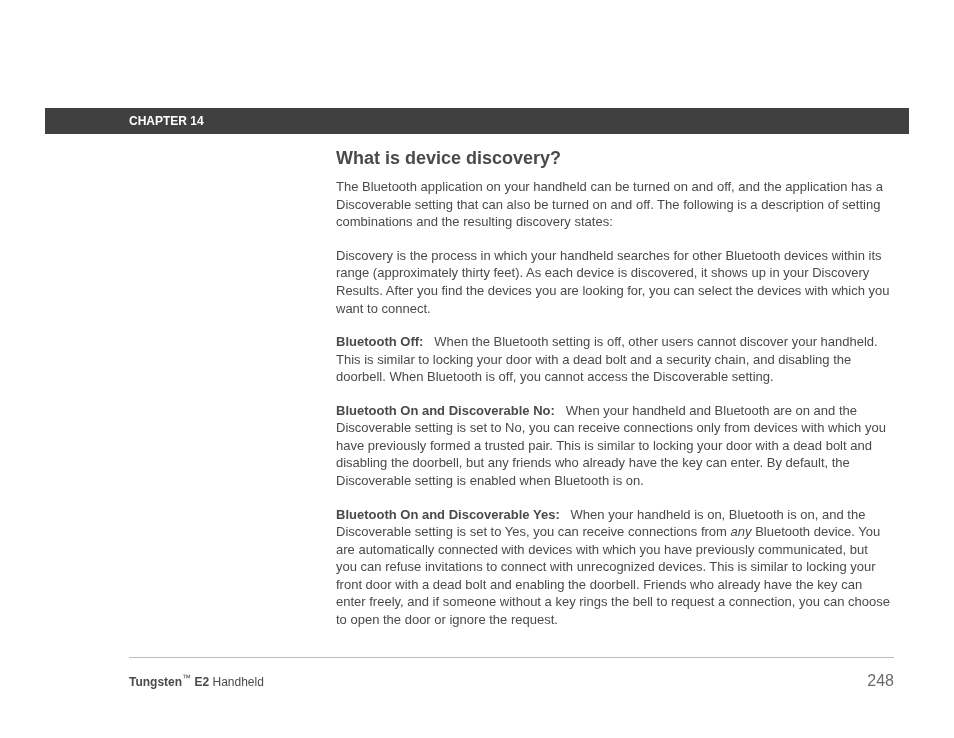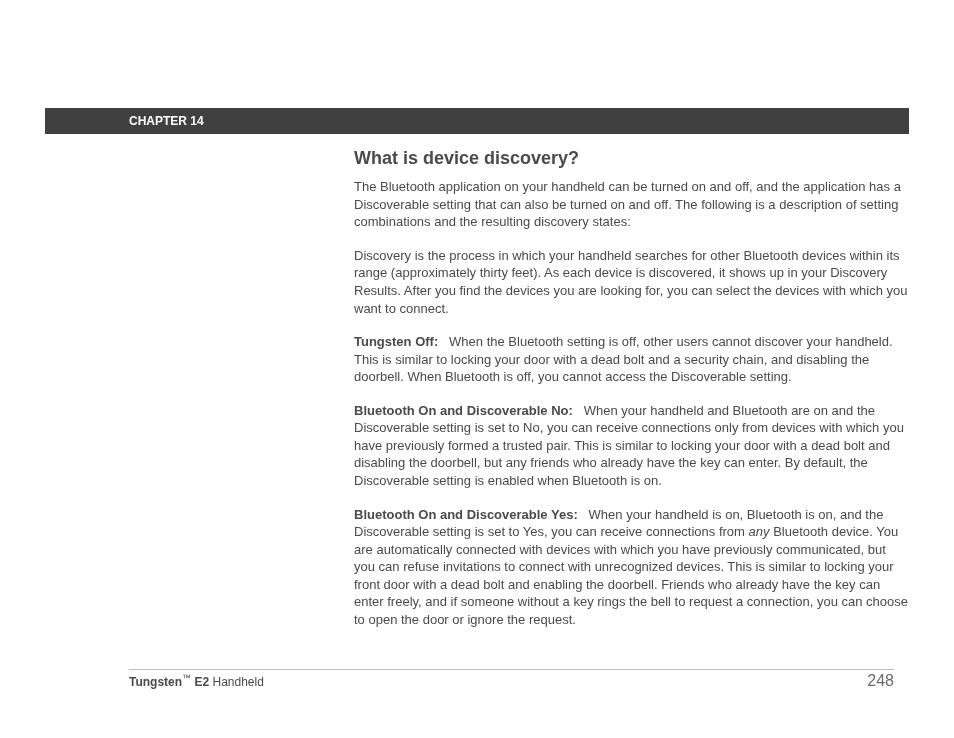--- a/index.html
+++ b/index.html
@@ -29,42 +29,42 @@
     position: absolute;
     left: 84px;
   }
   .header-title {
     position: absolute;
     left: 309px;
   }
   .content {
     position: absolute;
     top: 146px;
-    left: 354px;
+    left: 336px;
     width: 556px;
     font-size: 13px;
     line-height: 1.35;
     color: #4a4a4a;
   }
   .section-heading {
     font-size: 18px;
     font-weight: 700;
     color: #4a4a4a;
     margin-bottom: 8px;
   }
   .para { margin-bottom: 16px; }
   .label-strong { font-weight: 700; }
   .italic { font-style: italic; margin-top: 14px; }
   .footer {
     position: absolute;
     bottom: 48px;
     left: 129px;
     right: 60px;
     border-top: 1px solid #bdbdbd;
-    padding-top: 2px;
+    padding-top: 14px;
     display: flex;
     justify-content: space-between;
     align-items: baseline;
     font-size: 12px;
     color: #4a4a4a;
   }
   .footer-left .product { font-weight: 700; }
   .footer-left .tm { font-weight: 400; font-size: 9px; vertical-align: super; }
   .footer-left .variant { font-weight: 700; }
   .footer-left .suffix { font-weight: 400; }
@@ -77,21 +77,21 @@
   <span class="header-chapter">CHAPTER 14</span>
 </div>
 
 <div class="content">
   <h2 class="section-heading">What is device discovery?</h2>
 
   <p class="para">The Bluetooth application on your handheld can be turned on and off, and the application has a Discoverable setting that can also be turned on and off. The following is a description of setting combinations and the resulting discovery states:</p>
   <p class="para">Discovery is the process in which your handheld searches for other Bluetooth devices within its range (approximately thirty feet). As each device is discovered, it shows up in your Discovery Results. After you find the devices you are looking for, you can select the devices with which you want to connect.</p>
 
   <p class="para">
-    <span class="label-strong">Tungsten Off:</span>&nbsp;&nbsp;&nbsp;<span>When the Bluetooth setting is off, other users cannot discover your handheld. This is similar to locking your door with a dead bolt and a security chain, and disabling the doorbell. When Bluetooth is off, you cannot access the Discoverable setting.</span>
+    <span class="label-strong">Bluetooth Off:</span>&nbsp;&nbsp;&nbsp;<span>When the Bluetooth setting is off, other users cannot discover your handheld. This is similar to locking your door with a dead bolt and a security chain, and disabling the doorbell. When Bluetooth is off, you cannot access the Discoverable setting.</span>
   </p>
 
   <p class="para">
     <span class="label-strong">Bluetooth On and Discoverable No:</span>&nbsp;&nbsp;&nbsp;<span>When your handheld and Bluetooth are on and the Discoverable setting is set to No, you can receive connections only from devices with which you have previously formed a trusted pair. This is similar to locking your door with a dead bolt and disabling the doorbell, but any friends who already have the key can enter. By default, the Discoverable setting is enabled when Bluetooth is on.</span>
   </p>
 
   <p class="para">
     <span class="label-strong">Bluetooth On and Discoverable Yes:</span>&nbsp;&nbsp;&nbsp;<span>When your handheld is on, Bluetooth is on, and the Discoverable setting is set to Yes, you can receive connections from </span><span class="italic">any</span><span> Bluetooth device. You are automatically connected with devices with which you have previously communicated, but you can refuse invitations to connect with unrecognized devices. This is similar to locking your front door with a dead bolt and enabling the doorbell. Friends who already have the key can enter freely, and if someone without a key rings the bell to request a connection, you can choose to open the door or ignore the request.</span>
   </p>
 </div>

